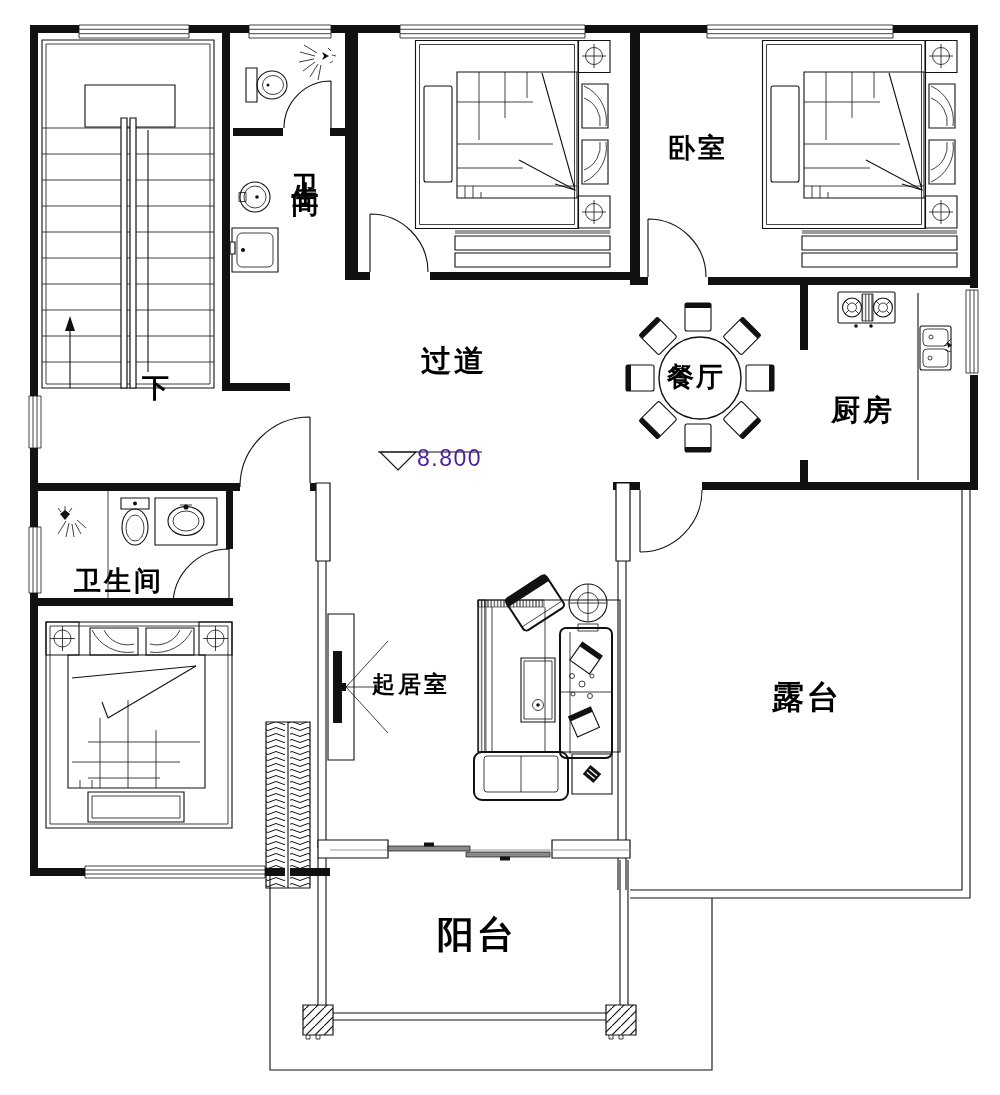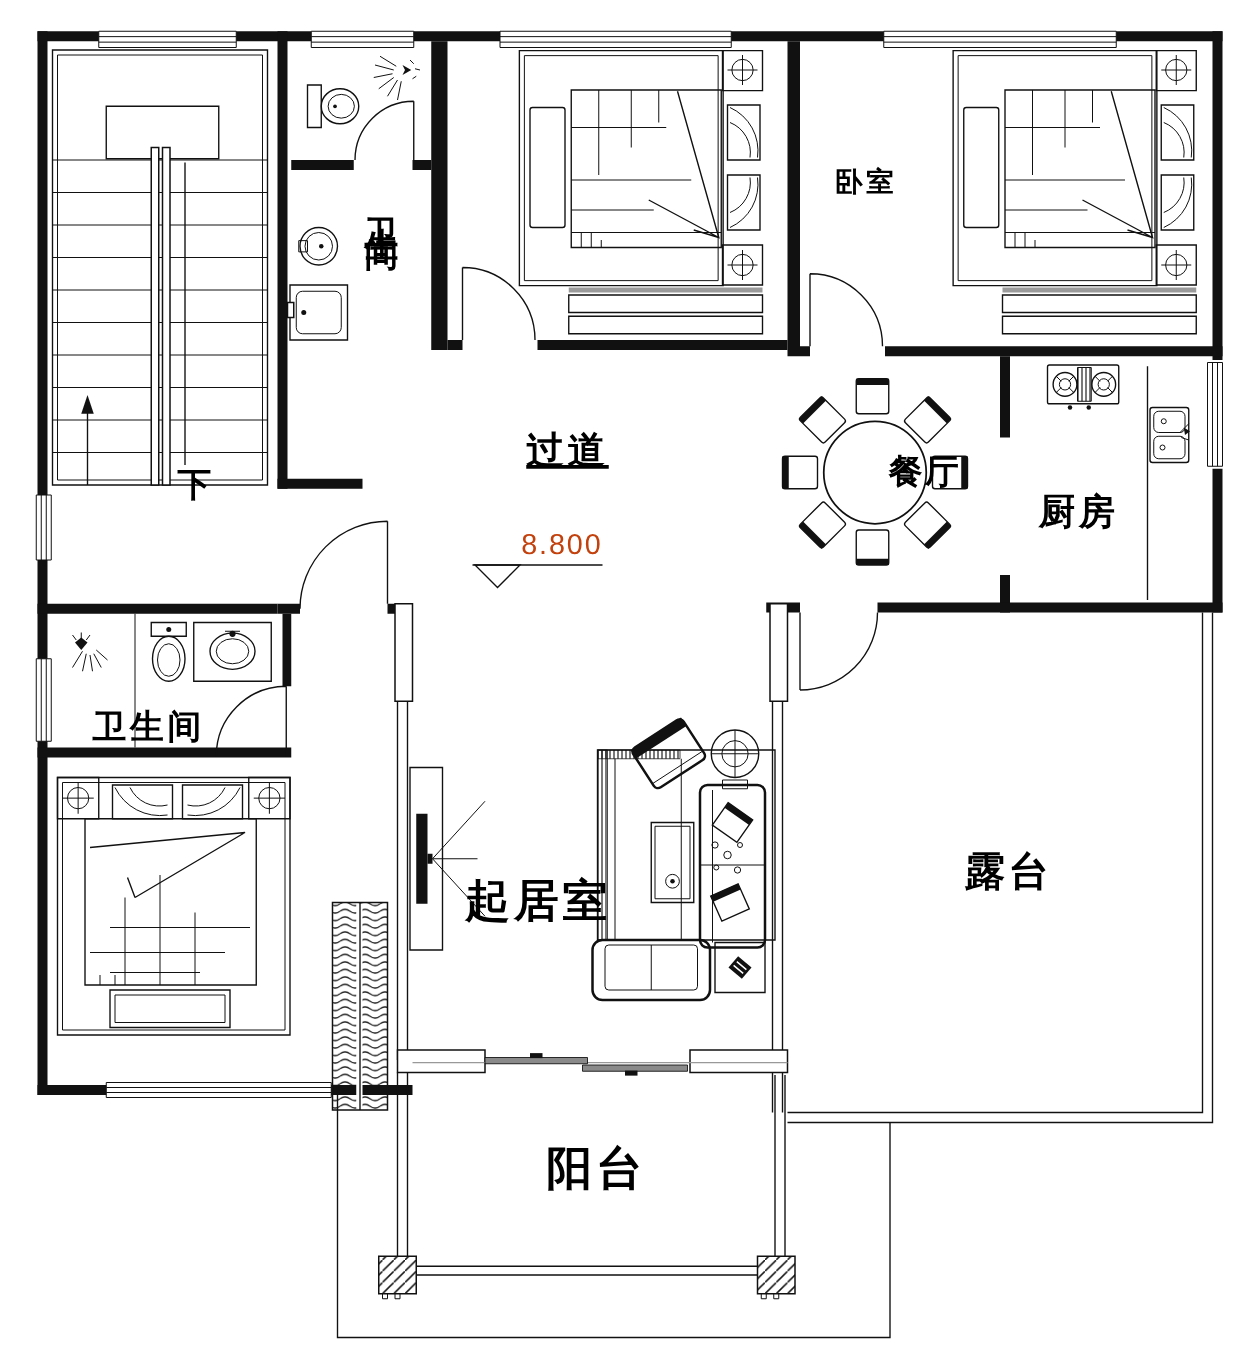--- a/index.html
+++ b/index.html
@@ -1,21 +1,21 @@
 <!DOCTYPE html>
 <html><head>
 <meta charset="utf-8">
 <style>
   html,body{margin:0;padding:0;background:#ffffff;}
   body{font-family:"Liberation Sans",sans-serif;}
   .plan{position:relative;width:1000px;height:1095px;background:#fff;overflow:hidden;}
   .plan svg{position:absolute;left:0;top:0;}
   .lbl{position:absolute;color:#000;font-weight:600;white-space:nowrap;line-height:1;letter-spacing:3px;}
   .lbl-v{writing-mode:vertical-rl;text-orientation:upright;letter-spacing:8px;}
-  .lbl-elev{font-weight:400;color:#c2410c;letter-spacing:1.5px;}
+  .lbl-elev{font-weight:400;color:#4c1d95;letter-spacing:1.5px;margin-top:23px;}
   svg *{vector-effect:non-scaling-stroke;}
   .w{fill:#111;stroke:none;}
   .ln{stroke:#111;fill:none;stroke-width:1.1;}
   .ln08{stroke:#111;fill:none;stroke-width:0.8;}
   .ln2{stroke:#111;fill:none;stroke-width:2;}
   .wh{fill:#fff;stroke:none;}
   .whs{fill:#fff;stroke:#111;stroke-width:1.2;}
   .fillb{fill:#111;stroke:none;}
 </style>
 </head>
@@ -322,24 +322,24 @@
     <path class="ln08" d="M306,1035 v4 h4 v-4 M316,1035 v4 h4 v-4 M609,1035 v4 h4 v-4 M619,1035 v4 h4 v-4"></path>
     <path class="ln" d="M270,876 V1070 H712 V898"></path>
   </g>
 
   <g>
     <path class="ln" d="M378,452 H482"></path>
     <path class="ln" d="M380,452 L416,452 L398,470 Z"></path>
   </g>
 </svg>
 
-<div class="lbl" style="left:668px;top:135px;font-size:22px;">卧室</div>
+<div class="lbl" style="left:668px;top:135px;font-size:27px;">卧室</div>
 <div class="lbl lbl-v" style="left:291px;top:152px;font-size:27px;">卫生间</div>
-<div class="lbl" style="left:421px;top:346px;font-size:30px;text-decoration:underline;">过道</div>
-<div class="lbl" style="left:667px;top:364px;font-size:27px;letter-spacing:2px;margin-left:44px;">餐厅</div>
+<div class="lbl" style="left:421px;top:346px;font-size:30px;">过道</div>
+<div class="lbl" style="left:667px;top:364px;font-size:27px;letter-spacing:2px;">餐厅</div>
 <div class="lbl" style="left:831px;top:396px;font-size:29px;">厨房</div>
 <div class="lbl" style="left:74px;top:568px;font-size:27px;">卫生间</div>
-<div class="lbl" style="left:372px;top:703px;font-size:36px;">起居室</div>
+<div class="lbl" style="left:372px;top:673px;font-size:23px;">起居室</div>
 <div class="lbl" style="left:772px;top:681px;font-size:32px;">露台</div>
 <div class="lbl" style="left:437px;top:916px;font-size:37px;">阳台</div>
 <div class="lbl" style="left:142px;top:375px;font-size:27px;">下</div>
 <div class="lbl lbl-elev" style="left:417px;top:424px;font-size:23px;">8.800</div>
 </div>
 
 </body></html>

